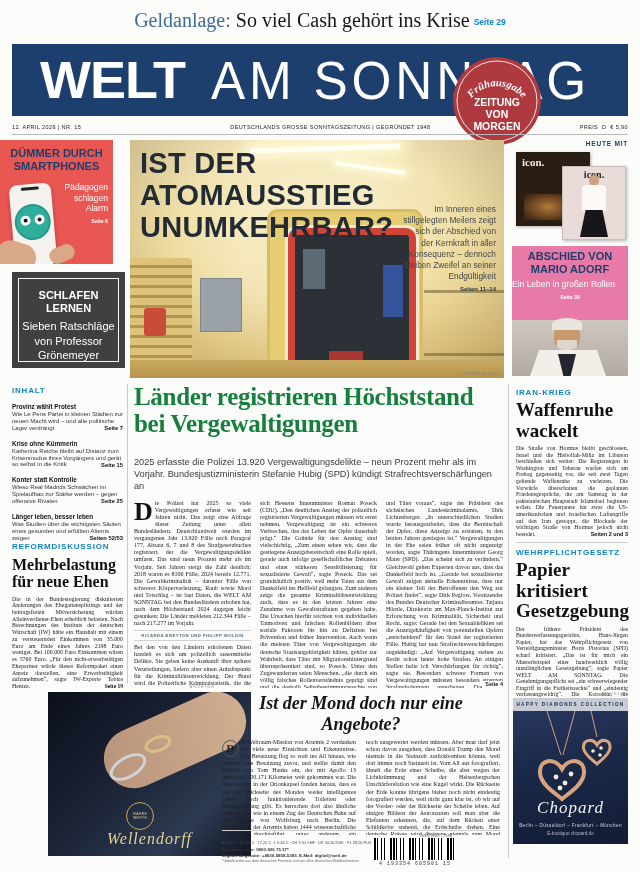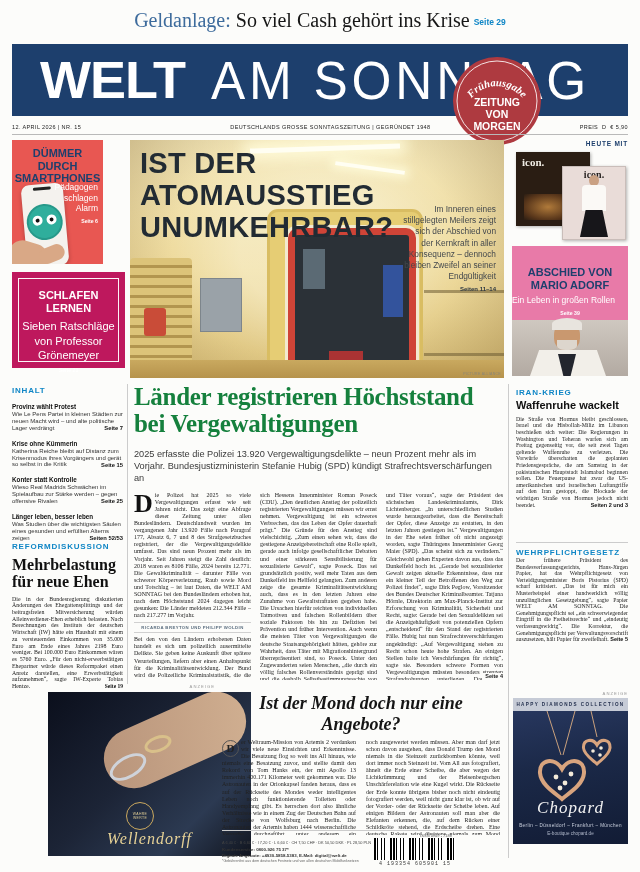--- a/index.html
+++ b/index.html
@@ -19,34 +19,34 @@
   
   .masthead{position:absolute;top:44px;left:12px;width:616px;height:72px;background:#1d3f6d;
             display:flex;align-items:center;justify-content:center;gap:16px;}
   .brand1{color:#fff;font-size:54px;font-weight:900;letter-spacing:-1px;transform:scaleY(.96);}
   .brand2{color:#fff;font-size:54px;font-weight:100;letter-spacing:4px;transform:scaleX(.95);}
   .badge{position:absolute;top:56px;left:452px;width:90px;height:90px;}
   .dateline{position:absolute;top:119px;left:12px;width:616px;height:15px;border-bottom:1px solid #b9b9b9;
             display:flex;justify-content:space-between;align-items:center;font-size:5.5px;letter-spacing:.4px;color:#222;}
 
   
-  .promo-red{position:absolute;top:140px;left:12px;width:91px;height:124px;background:#e85752;overflow:hidden;}
+  .promo-red{position:absolute;top:140px;left:0;width:113px;height:124px;background:#e85752;overflow:hidden;}
   .promo-red .t{color:#1d3f6d;font-weight:800;font-size:11px;text-align:center;line-height:1.15;padding-top:7px;}
   .promo-red .txt{position:absolute;top:42px;right:5px;width:56px;text-align:right;color:#fff;font-size:8.5px;line-height:1.25;}
   .promo-red .pg{display:block;font-size:5.2px;font-weight:bold;margin-top:4px;}
   .phone{position:absolute;left:12px;top:44px;width:42px;height:82px;background:#f4f2ee;border-radius:8px;transform:rotate(-5deg);box-shadow:0 2px 4px rgba(0,0,0,.25);}
   .phone .notch{position:absolute;top:3px;left:12px;width:18px;height:3px;border-radius:2px;background:#222;}
   .monster{position:absolute;top:22px;left:5px;width:32px;height:32px;border-radius:50%;background:#2fae9c;box-shadow:0 0 0 2px #27998a;}
   .eye{position:absolute;top:9px;width:10px;height:10px;border-radius:50%;background:#fff;}
   .eye::after{content:"";position:absolute;top:3px;left:3px;width:4px;height:4px;border-radius:50%;background:#111;}
   .hand1{position:absolute;left:-4px;bottom:-8px;width:40px;height:30px;background:#d9a886;border-radius:14px;transform:rotate(18deg);}
   .sleeve{position:absolute;left:-8px;bottom:-14px;width:34px;height:24px;background:#cde29b;border-radius:8px;transform:rotate(20deg);}
   .hand2{position:absolute;right:38px;bottom:2px;width:26px;height:16px;background:#d9a886;border-radius:8px;transform:rotate(-22deg);}
 
-  .promo-purple{position:absolute;top:272px;left:12px;width:113px;height:96px;background:#be185d;}
+  .promo-purple{position:absolute;top:272px;left:12px;width:113px;height:96px;background:#404040;}
   .promo-purple .inner{position:absolute;inset:6px;border:1px solid rgba(255,255,255,.95);text-align:center;color:#fff;}
   .promo-purple .t{font-weight:800;font-size:11px;line-height:1.15;margin-top:10px;}
   .promo-purple .txt{font-size:11px;line-height:1.3;margin-top:5px;}
   .promo-purple .pg{font-size:5.2px;font-weight:bold;margin-top:5px;}
 
   
   .hero{position:absolute;top:140px;left:130px;width:374px;height:238px;overflow:hidden;
         background:linear-gradient(180deg,#f4e7b9 0%,#eeda9c 55%,#dcc37e 100%);}
   .hero .vign{position:absolute;inset:0;background:radial-gradient(ellipse 70% 85% at 50% 46%,rgba(255,255,240,.35) 30%,transparent 55%,rgba(120,90,35,.38) 100%);}
   .hero .light{position:absolute;top:6px;left:120px;width:150px;height:5px;background:#fffef2;box-shadow:0 0 14px 6px rgba(255,252,220,.9);transform:rotate(-2deg);}
@@ -72,21 +72,21 @@
   .cov-back{position:absolute;left:4px;top:0;width:74px;height:74px;background:#2a1d13;box-shadow:1px 1px 3px rgba(0,0,0,.3);}
   .cov-back .logo{color:#f0ece4;font-family:"Liberation Serif",serif;font-weight:bold;font-size:11px;padding:4px 0 0 6px;}
   .cov-back .glow{position:absolute;bottom:6px;left:8px;width:48px;height:26px;background:radial-gradient(ellipse,#b07a3a 0%,#57351a 70%,transparent 100%);}
   .cov-front{position:absolute;right:2px;top:14px;width:62px;height:72px;background:#e9dcd8;border:1px solid #c9bdb9;box-shadow:1px 1px 3px rgba(0,0,0,.3);}
   .cov-front .logo{color:#241f1d;font-family:"Liberation Serif",serif;font-weight:bold;font-size:10px;text-align:center;padding-top:2px;}
   .fig-blouse{position:absolute;top:18px;left:19px;width:24px;height:26px;background:#fbf9f6;border-radius:4px 4px 0 0;}
   .fig-head{position:absolute;top:8px;left:26px;width:10px;height:11px;background:#caa183;border-radius:50%;}
   .fig-skirt{position:absolute;top:43px;left:17px;width:28px;height:27px;background:#17161a;clip-path:polygon(20% 0,80% 0,100% 100%,0 100%);}
 
   .promo-pink{position:absolute;top:246px;left:512px;width:116px;height:130px;background:#e87aa8;overflow:hidden;}
-  .promo-pink .t{color:#1d3f6d;font-weight:800;font-size:11px;text-align:center;line-height:1.15;padding-top:20px;}
+  .promo-pink .t{color:#1d3f6d;font-weight:800;font-size:11px;text-align:center;line-height:1.15;padding-top:4px;}
   .promo-pink .txt{color:#fff;font-size:8.5px;text-align:left;line-height:1.3;margin-top:4px;}
   .promo-pink .pg{display:block;color:#fff;font-size:5.2px;font-weight:bold;margin-top:4px;text-align:center;}
   .adorf{position:absolute;bottom:0;left:0;width:100%;height:56px;}
   .adorf .bg{position:absolute;inset:0;background:linear-gradient(180deg,#cfc8c0,#b3aaa2);}
   .adorf .head{position:absolute;top:2px;left:42px;width:26px;height:28px;background:#c9986f;border-radius:45% 45% 40% 40%;}
   .adorf .hair{position:absolute;top:-2px;left:40px;width:30px;height:12px;background:#e8e4de;border-radius:50% 50% 0 0;}
   .adorf .beard{position:absolute;top:20px;left:45px;width:20px;height:10px;background:#ddd6cd;border-radius:0 0 40% 40%;}
   .adorf .jacket{position:absolute;bottom:0;left:18px;width:76px;height:26px;background:#f2efe9;clip-path:polygon(12% 0,88% 0,100% 100%,0 100%);}
   .adorf .shirt{position:absolute;bottom:0;left:46px;width:18px;height:22px;background:#23262e;clip-path:polygon(0 0,100% 0,70% 100%,30% 100%);}
 
@@ -103,32 +103,32 @@
 
   
   .reform{position:absolute;top:542px;left:12px;width:111px;}
   .reform h3{margin:6px 0 5px 0;font-family:"Liberation Serif",serif;font-weight:bold;font-size:16px;line-height:1.05;color:#111;}
   .reform .body{position:relative;font-family:"Liberation Serif",serif;font-size:5.9px;line-height:1.14;text-align:justify;color:#222;hyphens:auto;}
   .reform .toc-page{font-size:5.5px;}
 
   
   .lead{position:absolute;top:384px;left:134px;width:370px;}
   .lead h1{margin:0;font-family:"Liberation Serif",serif;font-weight:bold;font-size:25px;line-height:1.06;letter-spacing:-.3px;color:#15803d;}
-  .lead .sub{margin-top:12px;font-size:9.2px;line-height:1.3;color:#3a3a3a;}
+  .lead .sub{margin-top:20px;font-size:9.2px;line-height:1.3;color:#3a3a3a;}
   .lead .cols{display:flex;gap:9px;margin-top:7px;}
   .lead .col{position:relative;width:117px;height:188px;overflow:hidden;font-family:"Liberation Serif",serif;
              font-size:6px;line-height:1.18;text-align:justify;color:#222;hyphens:auto;}
   .drop{float:left;font-family:"Liberation Serif",serif;font-weight:bold;font-size:26px;line-height:.85;padding:1px 2px 0 0;color:#111;}
   .byline{margin:3px 0;padding:2px 0;border-top:1px solid #d0d0d0;border-bottom:1px solid #d0d0d0;
           text-align:center;font-family:"Liberation Sans",sans-serif;font-size:4.3px;font-weight:bold;letter-spacing:.4px;color:#5c6f80;}
   .col-pg{position:absolute;right:0;bottom:0;background:#fcfcfa;padding-left:3px;font-family:"Liberation Sans",sans-serif;font-weight:800;font-size:5.5px;}
 
   
   .rail2{position:absolute;left:516px;width:112px;}
-  .rail2 h3{margin:3px 0 4px 0;font-family:Liberation Sans, sans-serif;font-weight:bold;font-size:11px;line-height:1.08;color:#111;}
+  .rail2 h3{margin:3px 0 4px 0;font-family:Liberation Serif, serif;font-weight:bold;font-size:19px;line-height:1.08;color:#111;}
   .rail2 .body{font-family:"Liberation Serif",serif;font-size:5.8px;line-height:1.14;text-align:justify;color:#222;hyphens:auto;}
 
   .anz{font-size:4.2px;letter-spacing:1px;color:#999;text-align:right;}
 
   
   .zippert{position:absolute;top:688px;left:222px;width:278px;}
   .zhead{display:flex;align-items:center;gap:6px;color:#0f86c6;font-weight:800;font-size:7.5px;letter-spacing:1px;}
   .zhead::before,.zhead::after{content:"";flex:1;height:1px;background:#0f86c6;}
   .zippert h2{margin:5px 0 4px 0;text-align:center;font-family:"Liberation Serif",serif;font-style:italic;font-weight:bold;font-size:18px;color:#151515;}
   .zcols{display:flex;gap:10px;}
@@ -313,20 +313,21 @@
 
   <div class="rail2" style="top:388px">
     <div class="kicker">IRAN-KRIEG</div>
     <h3>Waffenruhe wackelt</h3>
     <div class="body"><span>Die Straße von Hormus bleibt geschlossen, Israel und die Hisbollah-Miliz im Libanon beschießen sich weiter: Die Regierungen in Washington und Teheran warfen sich am Freitag gegenseitig vor, die seit zwei Tagen geltende Waffenruhe zu verletzen. Die Vorwürfe überschatten die geplanten Friedensgespräche, die am Samstag in der pakistanischen Hauptstadt Islamabad beginnen sollen. Die Feuerpause hat zwar die US-amerikanischen und israelischen Luftangriffe auf den Iran gestoppt, die Blockade der wichtigen Straße von Hormus jedoch nicht beendet.</span> <span class="pgref">Seiten 2 und 3</span></div>
   </div>
   <div class="hrule" style="left:516px;top:542px;width:112px"></div>
 
   <div class="rail2" style="top:548px">
     <div class="kicker">WEHRPFLICHTGESETZ</div>
+    <h3>Papier kritisiert Gesetzgebung</h3>
     <div class="body"><span>Der frühere Präsident des Bundesverfassungsgerichts, Hans-Jürgen Papier, hat das Wehrpflichtgesetz von Verteidigungsminister Boris Pistorius (SPD) scharf kritisiert. „Das ist für mich ein Musterbeispiel einer handwerklich völlig unzulänglichen Gesetzgebung“, sagte Papier WELT AM SONNTAG. Die Genehmigungspflicht sei „ein schwerwiegender Eingriff in die Freiheitsrechte“ und „eindeutig verfassungswidrig“. Die Korrektur, die Genehmigungspflicht per Verwaltungsvorschrift auszusetzen, hält Papier für zweifelhaft.</span> <span class="pgref">Seite 5</span></div>
   </div>
 
   <div class="anz abs" style="top:684px;left:12px;width:203px">ANZEIGE</div>
   <div class="wellendorff">
     <div class="w-hand"></div>
     <div class="w-ring"></div>
     <div class="w-brace"></div>
     <div class="w-seal">WAHRE WERTE</div>
     <div class="w-logo">Wellendorff</div>

